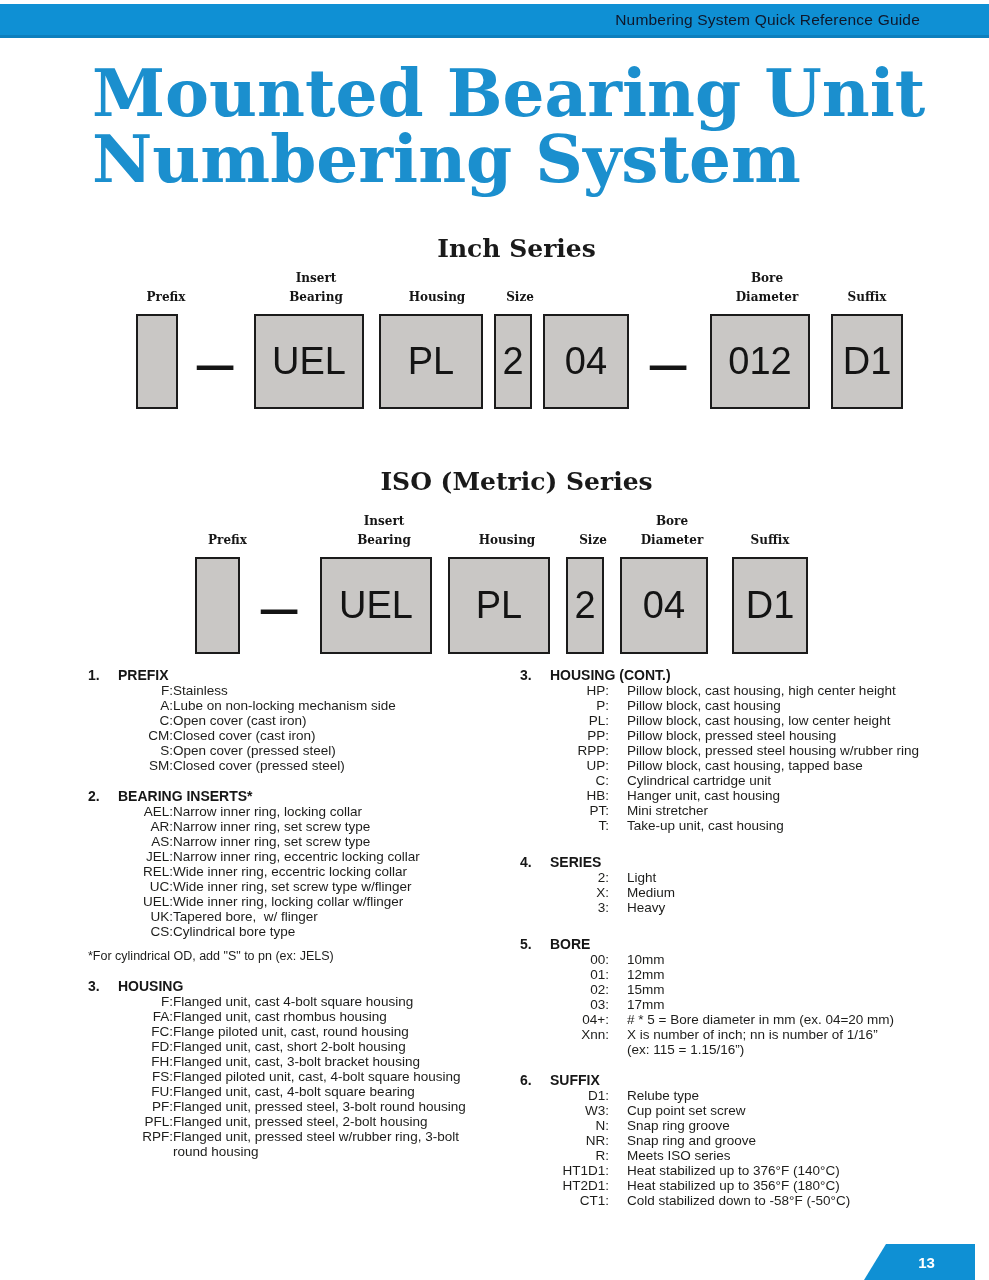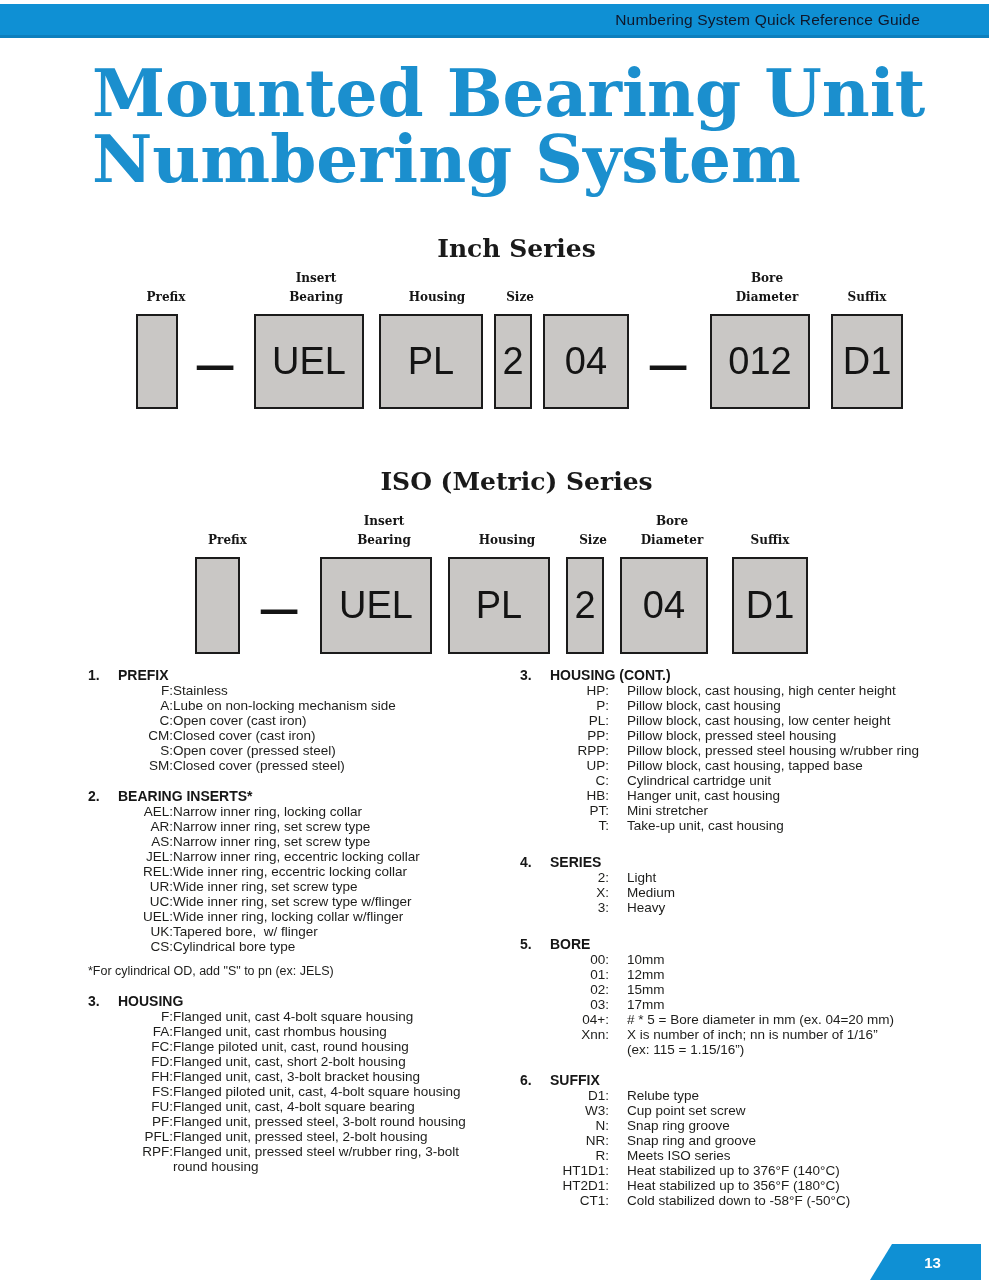--- a/index.html
+++ b/index.html
@@ -90,21 +90,21 @@
   .def-row{display:flex;font-size:13.5px;line-height:15px;}
   .def-row .code{flex:0 0 auto;text-align:right;}
   .col-left  .def-row .code{width:85px;}
   .col-right .def-row .code{width:89px;}
   .def-row .desc{white-space:pre-wrap;}
   .col-left  .def-row .desc{max-width:305px;}
   .col-right .def-row .desc{margin-left:18px;max-width:316px;}
   .footnote{font-size:12.5px;margin:10px 0 15px 0;}
   
   .page-tab{
-    position:absolute;right:8px;bottom:0;width:111px;height:36px;
+    position:absolute;right:14px;bottom:0;width:111px;height:36px;
     background:var(--accent-blue);
     clip-path:polygon(22px 0,100% 0,100% 100%,0 100%);
     display:flex;align-items:center;justify-content:center;
     color:#ffffff;font-weight:bold;font-size:15px;padding-left:14px;text-align:right;
   }
 </style>
 </head>
 <body>
 
 <div class="topbar">
@@ -255,24 +255,20 @@
           <div class="def-row">
             <span class="code">JEL:</span>
             <span class="desc">Narrow inner ring, eccentric locking collar</span>
           </div>
 
           <div class="def-row">
             <span class="code">REL:</span>
             <span class="desc">Wide inner ring, eccentric locking collar</span>
           </div>
 
-          <div class="def-row">
-            <span class="code">UR:</span>
-            <span class="desc">Wide inner ring, set screw type</span>
-          </div>
 
           <div class="def-row">
             <span class="code">UC:</span>
             <span class="desc">Wide inner ring, set screw type w/flinger</span>
           </div>
 
           <div class="def-row">
             <span class="code">UEL:</span>
             <span class="desc">Wide inner ring, locking collar w/flinger</span>
           </div>

